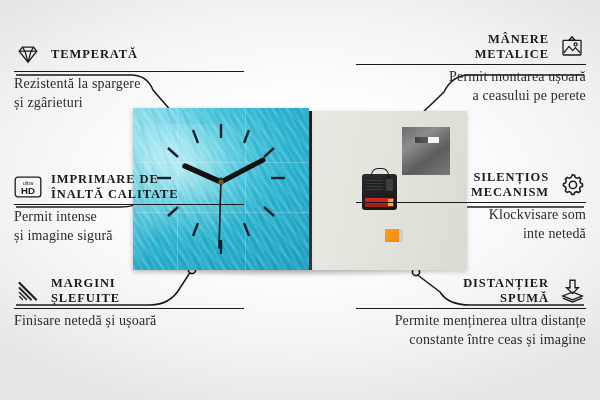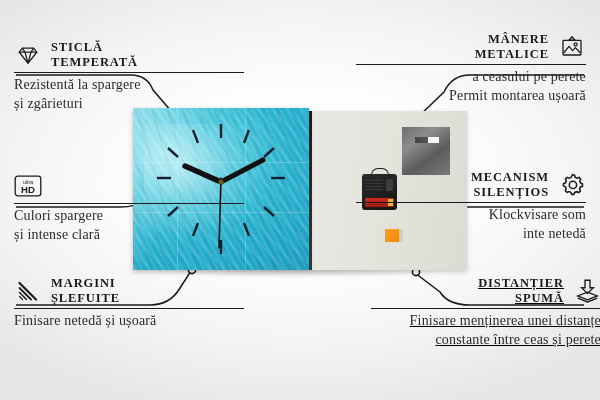--- a/index.html
+++ b/index.html
@@ -224,21 +224,21 @@
     color: #2a2a2a;
     letter-spacing: 0.18px;
   }
 
   
   #feat-glass   { left: 14px;  top: 40px;  }
   #feat-print   { left: 14px;  top: 172px; }
   #feat-edges   { left: 14px;  top: 276px; }
   #feat-hooks   { left: 356px; top: 32px;  }
   #feat-mech    { left: 356px; top: 170px; }
-  #feat-spacer  { left: 371px; top: 276px; text-decoration: underline; }
+  #feat-spacer  { left: 356px; top: 276px; }
 
   #feat-hooks .feature-title,
   #feat-mech .feature-title,
   #feat-spacer .feature-title { text-align: right; }
 </style>
 </head>
 <body>
 
 <div id="infographic">
 
@@ -325,45 +325,48 @@
 
   <div class="feature left" id="feat-glass">
     <div class="feature-head">
       <span class="feature-icon">
         <svg viewBox="0 0 24 24" width="24" height="24" fill="none" stroke="currentColor" stroke-width="1.3">
           <path d="M3.2 9.2 L6.4 5.2 L17.6 5.2 L20.8 9.2 L12 20.2 Z"></path>
           <path d="M3.2 9.2 H20.8 M6.4 5.2 L9 9.2 L12 20.2 M17.6 5.2 L15 9.2 L12 20.2 M9 9.2 H15"></path>
         </svg>
       </span>
       <div class="feature-title">
-        <div>STICLĂ</div>
         <div>TEMPERATĂ</div>
       </div>
     </div>
     <div class="rule"></div>
     <div class="feature-desc">
       <div>Rezistentă la spargere</div>
       <div>și zgârieturi</div>
     </div>
   </div>
 
   <div class="feature left" id="feat-print">
     <div class="feature-head">
       <span class="feature-icon">
         <svg viewBox="0 0 28 24" width="28" height="24">
           <rect x="1.2" y="2.2" width="25.6" height="19.6" rx="2.6" fill="none" stroke="currentColor" stroke-width="1.3"></rect>
           <text x="14" y="10.2" text-anchor="middle" font-family="Liberation Sans, sans-serif" font-size="5.2" fill="currentColor">ultra</text>
           <text x="14" y="19.1" text-anchor="middle" font-family="Liberation Sans, sans-serif" font-size="9.6" font-weight="bold" fill="currentColor">HD</text>
         </svg>
       </span>
-    </div>
-    <div class="rule"></div>
-    <div class="feature-desc">
-      <div>Culori spargere</div>
-      <div>și intense clară</div>
+      <div class="feature-title">
+        <div>IMPRIMARE DE</div>
+        <div>ÎNALTĂ CALITATE</div>
+      </div>
+    </div>
+    <div class="rule"></div>
+    <div class="feature-desc">
+      <div>Permit intense</div>
+      <div>și imagine sigură</div>
     </div>
   </div>
 
   <div class="feature left" id="feat-edges">
     <div class="feature-head">
       <span class="feature-icon">
         <svg viewBox="0 0 24 24" width="24" height="24" stroke="currentColor" stroke-linecap="round">
           <line x1="3.5" y1="4" x2="20" y2="20.5" stroke-width="2.2"></line>
           <line x1="3.5" y1="9" x2="15" y2="20.5" stroke-width="1.8"></line>
           <line x1="3.5" y1="13.5" x2="10.5" y2="20.5" stroke-width="1.5"></line>
@@ -391,39 +394,39 @@
           <circle cx="15.6" cy="9.4" r="1.5"></circle>
         </svg>
       </span>
       <div class="feature-title">
         <div>MÂNERE</div>
         <div>METALICE</div>
       </div>
     </div>
     <div class="rule"></div>
     <div class="feature-desc">
+      <div>Permit montarea ușoară</div>
       <div>a ceasului pe perete</div>
-      <div>Permit montarea ușoară</div>
     </div>
   </div>
 
   <div class="feature right" id="feat-mech">
     <div class="feature-head">
       <span class="feature-icon">
         <svg viewBox="0 0 24 24" width="25" height="25" fill="none" stroke="currentColor" stroke-width="1.5">
           <path d="M12 2.6 L14 3.1 L14.6 5.2 L16.4 6 L18.4 5.2 L19.9 6.8 L19 8.8 L19.7 10.6 L21.6 11.6 L21.6 13.7
                    L19.6 14.4 L18.8 16.2 L19.6 18.2 L18 19.7 L16 18.9 L14.2 19.6 L13.3 21.5 L11.2 21.5 L10.4 19.5
                    L8.6 18.8 L6.6 19.6 L5.1 18 L5.9 16 L5.2 14.2 L3.3 13.3 L3.3 11.2 L5.3 10.4 L6 8.6 L5.2 6.6
                    L6.8 5.1 L8.8 5.9 L10.6 5.2 Z"></path>
           <circle cx="12.4" cy="12.4" r="3.5"></circle>
         </svg>
       </span>
       <div class="feature-title">
+        <div>SILENȚIOS</div>
         <div>MECANISM</div>
-        <div>SILENȚIOS</div>
       </div>
     </div>
     <div class="rule"></div>
     <div class="feature-desc">
       <div>Klockvisare som</div>
       <div>inte netedă</div>
     </div>
   </div>
 
   <div class="feature right" id="feat-spacer">
@@ -435,18 +438,18 @@
           <path d="M2.6 19.4 L12 23 L21.4 19.4"></path>
         </svg>
       </span>
       <div class="feature-title">
         <div>DISTANȚIER</div>
         <div>SPUMĂ</div>
       </div>
     </div>
     <div class="rule"></div>
     <div class="feature-desc">
-      <div>Finisare menținerea unei distanțe</div>
-      <div>constante între ceas și perete</div>
+      <div>Permite menținerea ultra distanțe</div>
+      <div>constante între ceas și imagine</div>
     </div>
   </div>
 
 </div>
 
 </body></html>

